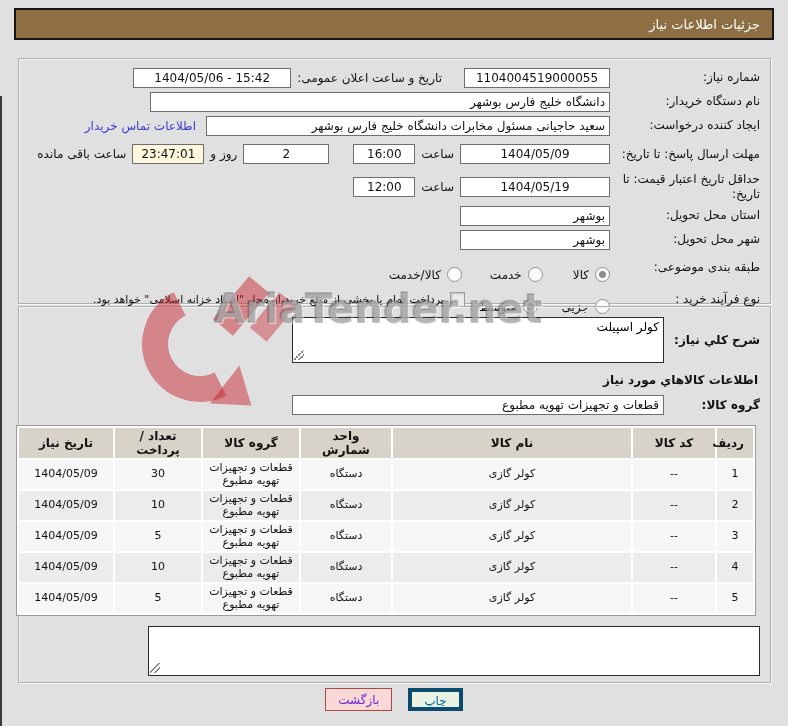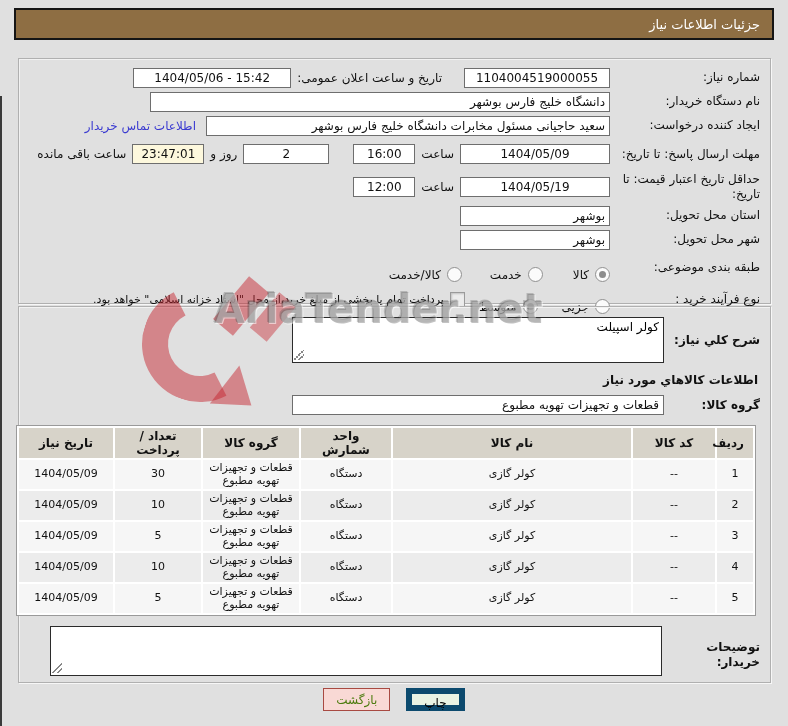--- a/index.html
+++ b/index.html
@@ -75,22 +75,22 @@
   }
   table.items tr.odd td{background:#f6f6f6;}
   table.items tr.even td{background:#ececec;}
   .notes-row{display:flex;align-items:flex-start;margin-top:10px;}
   .notes-row .flabel{width:98px;flex:0 0 98px;padding-top:14px;}
   .btn-bar{position:absolute;top:688px;left:0;width:100%;display:flex;justify-content:center;gap:16px;}
   .btn{
     box-sizing:border-box;height:23px;padding:2px 12px;font-family:inherit;font-size:12px;
     cursor:pointer;
   }
-  .btn-print{background:#e9f3e4;border:6px solid #0c4a6e;color:#000000;}
-  .btn-back{background:#f9d9d5;border:1px solid #a84a42;color:#4d7c0f;}
+  .btn-print{background:#e9f3e4;border:4px solid #0c4a6e;color:#0369a1;}
+  .btn-back{background:#f9d9d5;border:1px solid #a84a42;color:#6d28d9;}
   
   .wm{position:absolute;pointer-events:none;z-index:50;}
   .wm-text{
     left:214px;top:286px;font-size:40px;font-weight:bold;direction:ltr;
     color:rgba(105,105,105,.40);letter-spacing:0px;white-space:nowrap;
     text-shadow:1px 1px 0 rgba(255,255,255,.55), -1px -1px 0 rgba(60,60,60,.25);
   }
   .wm-logo{left:128px;top:278px;width:190px;height:150px;}
   .wm-arc{position:absolute;left:14px;top:8px;width:116px;height:116px;border-radius:50%;
     border:26px solid rgba(197,34,44,.48);border-top-color:transparent;border-right-color:transparent;
@@ -274,21 +274,20 @@
           <td>کولر گازی</td>
           <td>دستگاه</td>
           <td>قطعات و تجهیزات تهویه مطبوع</td>
           <td>5</td>
           <td>1404/05/09</td>
         </tr>
       </tbody>
   </table>
 
   <div class="notes-row">
-    <span class="flabel bold">توضیحات خریدار:</span>
     <span class="ta-wrap">
       <textarea class="ta ta-notes" style=""></textarea>
       <span class="resize-h"></span>
     </span>
   </div>
 
 </div>
 
 <div class="btn-bar">
   <button class="btn btn-print">چاپ</button>

